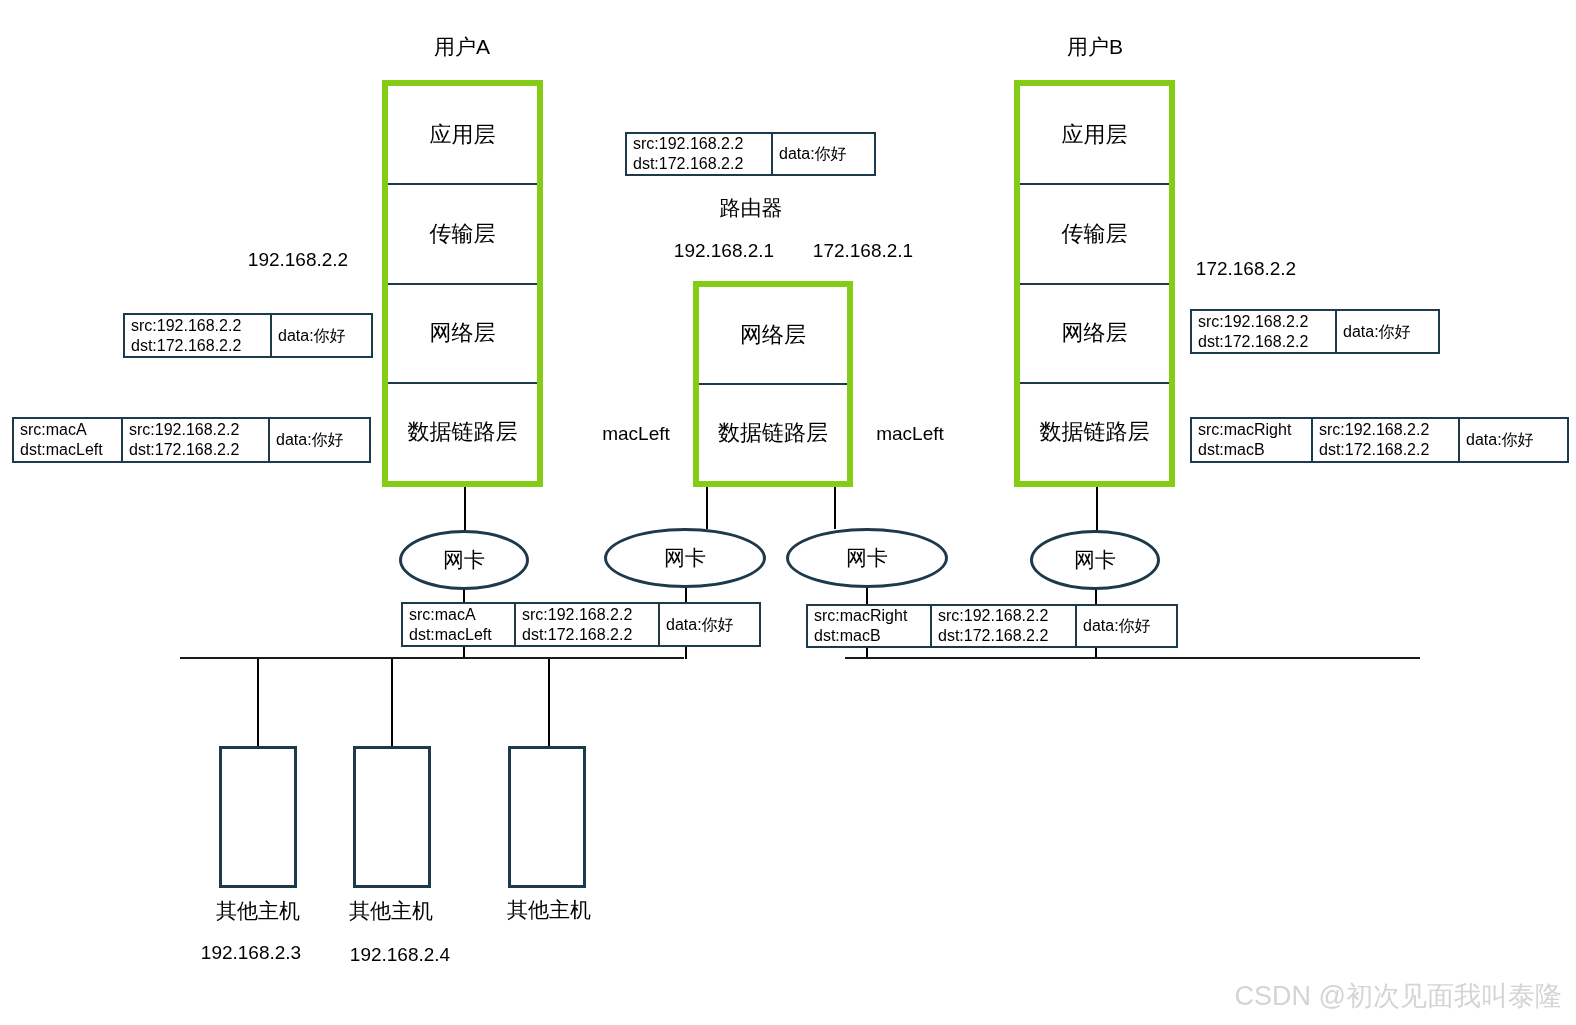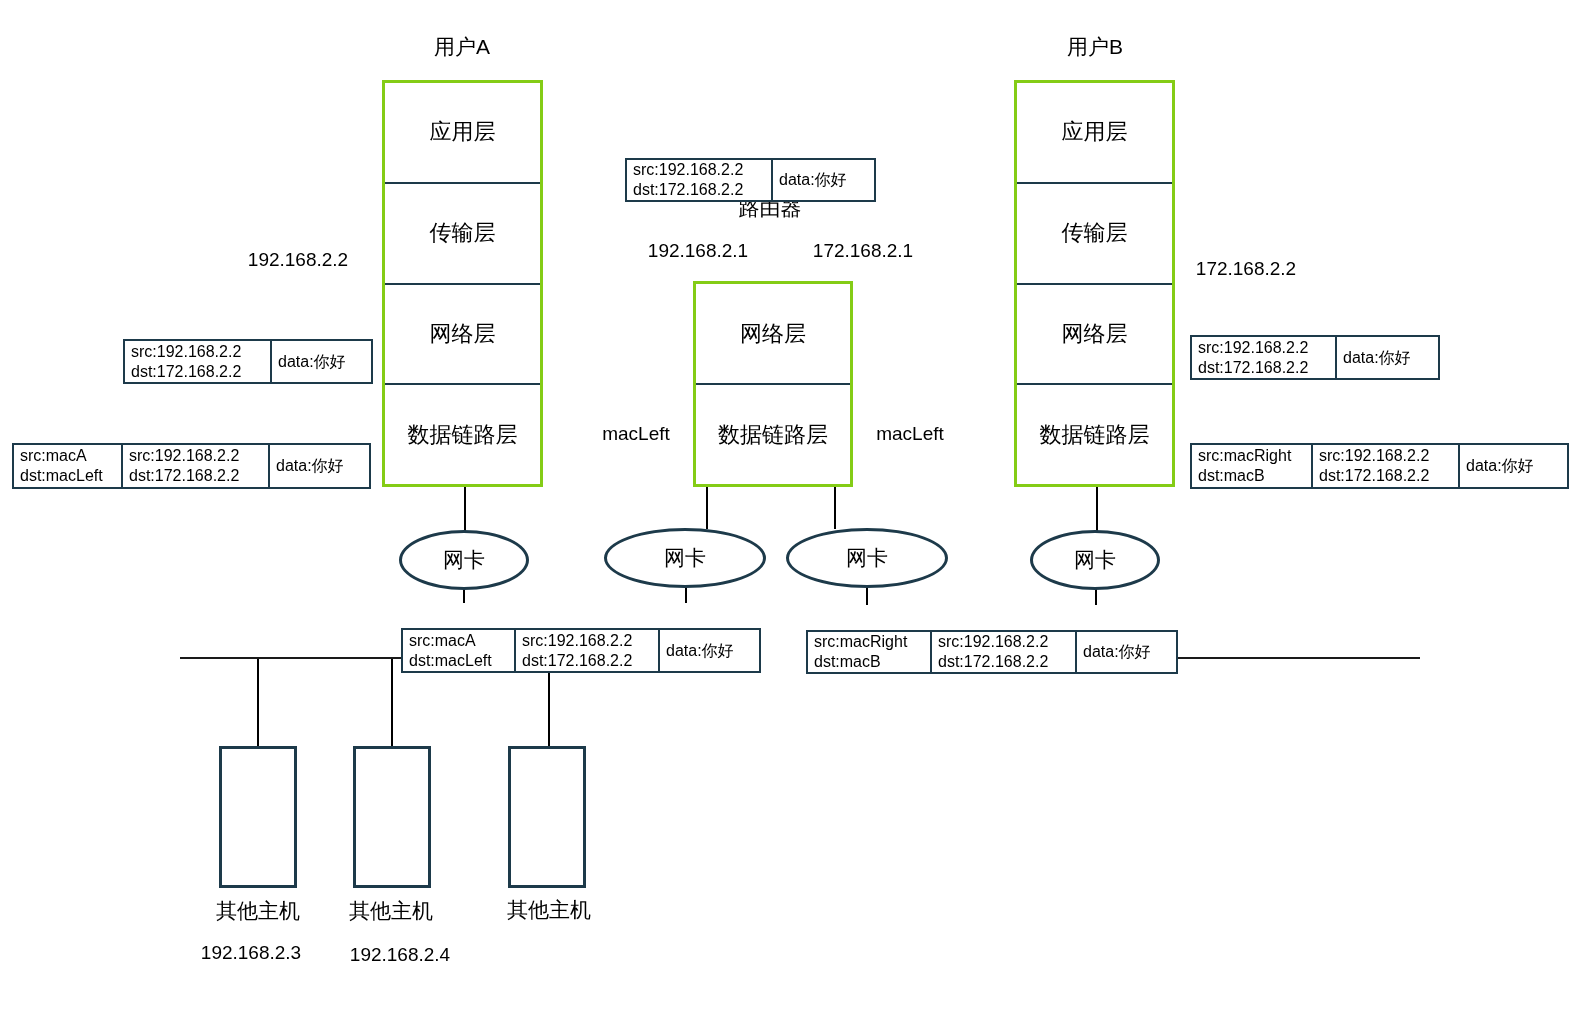--- a/index.html
+++ b/index.html
@@ -3,49 +3,49 @@
 <meta charset="utf-8">
 <style>
   html,body{margin:0;padding:0;background:#fff;}
   .canvas{
     position:relative;width:1576px;height:1025px;background:#ffffff;
     font-family:"Liberation Sans","DejaVu Sans",sans-serif;color:#000;overflow:hidden;
   }
   .lbl{position:absolute;transform:translateX(-50%);white-space:nowrap;line-height:1.1;}
   .t21{font-size:21px;}
   .t20{font-size:19px;}
-  .stack{position:absolute;border:3px solid #84cc16;box-sizing:border-box;background:#fff;
+  .stack{position:absolute;border:6px solid #84cc16;box-sizing:border-box;background:#fff;
          display:flex;flex-direction:column;z-index:2;}
   .stack .cell{flex:1;display:flex;align-items:center;justify-content:center;
                font-size:22px;border-bottom:2px solid #1d3a4a;}
   .stack .cell:last-child{border-bottom:none;text-align:right;}
-  .packet{position:absolute;display:flex;z-index:3;margin-top:26px;}
+  .packet{position:absolute;display:flex;z-index:3;}
   .pcell{box-sizing:border-box;border:2px solid #1d3a4a;background:#fff;padding:1px 6px;
          font-size:16px;line-height:1.25;display:flex;flex-direction:column;
          justify-content:center;white-space:pre-line;}
   .pcell + .pcell{margin-left:-2px;}
   .nic{position:absolute;border:3px solid #1d3a4a;border-radius:50%;box-sizing:border-box;
        display:flex;align-items:center;justify-content:center;font-size:21px;
        background:#fff;z-index:2;}
   .vline{position:absolute;width:2px;background:#000;z-index:1;}
   .hline{position:absolute;height:2px;background:#1a1a1a;z-index:1;}
   .hostbox{position:absolute;border:3px solid #1d3a4a;box-sizing:border-box;background:#fff;z-index:2;}
   .watermark{position:absolute;right:14px;top:978px;font-size:27px;color:#d4d4d4;
              text-shadow:1px 1px 0 #ffffff;z-index:4;}
 </style>
 </head>
 <body>
 
 <div class="canvas">
 
   <div class="lbl t21" style="left:462px;top:35px">用户A</div>
   <div class="lbl t21" style="left:1095px;top:35px">用户B</div>
-  <div class="lbl t21" style="left:770px;top:196px">路由器</div>
+  <div class="lbl t21" style="left:751px;top:196px">路由器</div>
   <div class="lbl t20" style="left:298px;top:250px">192.168.2.2</div>
-  <div class="lbl t20" style="left:698px;top:241px">192.168.2.1</div>
+  <div class="lbl t20" style="left:724px;top:241px">192.168.2.1</div>
   <div class="lbl t20" style="left:863px;top:241px">172.168.2.1</div>
   <div class="lbl t20" style="left:1246px;top:259px">172.168.2.2</div>
   <div class="lbl t20" style="left:636px;top:424px">macLeft</div>
   <div class="lbl t20" style="left:910px;top:424px">macLeft</div>
 
   <div class="stack" style="left:382px;top:80px;width:161px;height:407px">
     <div class="cell">应用层</div>
     <div class="cell">传输层</div>
     <div class="cell">网络层</div>
     <div class="cell">数据链路层</div>
@@ -151,14 +151,15 @@
   <div class="hostbox" style="left:219px;top:746px;width:78px;height:142px"></div>
   <div class="hostbox" style="left:353px;top:746px;width:78px;height:142px"></div>
   <div class="hostbox" style="left:508px;top:746px;width:78px;height:142px"></div>
 
   <div class="lbl t21" style="left:258px;top:899px">其他主机</div>
   <div class="lbl t21" style="left:391px;top:899px">其他主机</div>
   <div class="lbl t21" style="left:549px;top:898px">其他主机</div>
   <div class="lbl t20" style="left:251px;top:943px">192.168.2.3</div>
   <div class="lbl t20" style="left:400px;top:945px">192.168.2.4</div>
 
+  <div class="watermark">CSDN @初次见面我叫泰隆</div>
 
 </div>
 
 </body></html>

